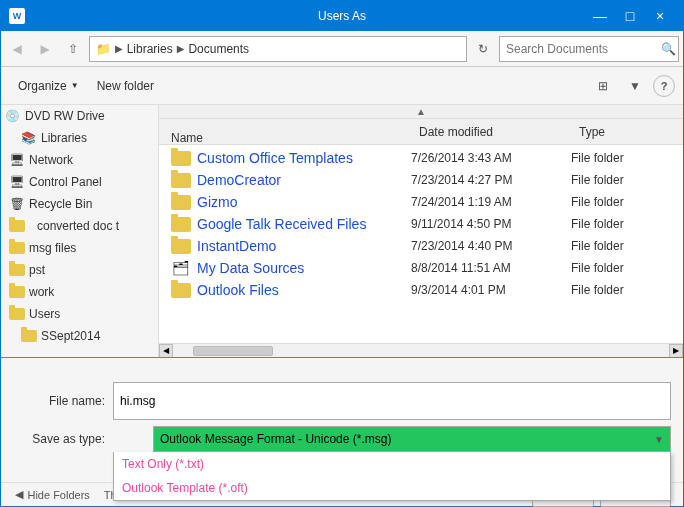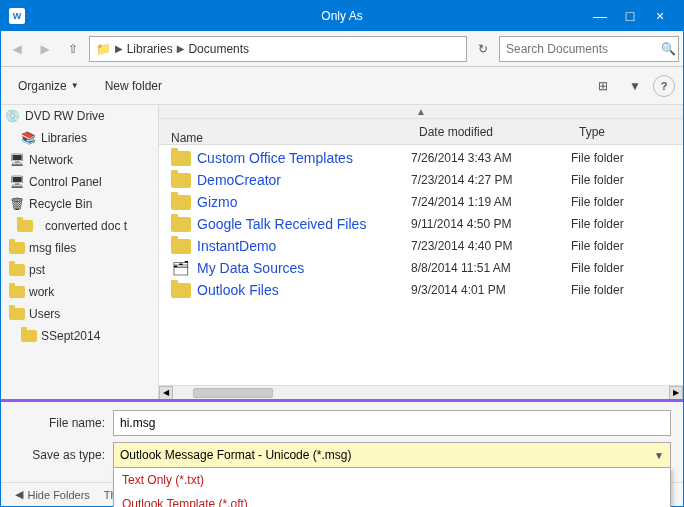--- a/index.html
+++ b/index.html
@@ -21,21 +21,21 @@
     .nav-btn.disabled { color: #bbb; cursor: default; }
     .address-path { flex: 1; height: 26px; border: 1px solid #aaa; background: #fff; display: flex; align-items: center; padding: 0 6px; gap: 2px; }
     .breadcrumb-part { color: #333; font-size: 12px; }
     .breadcrumb-arrow { color: #555; font-size: 10px; margin: 0 2px; }
     .refresh-btn { width: 24px; height: 24px; display: flex; align-items: center; justify-content: center; cursor: pointer; color: #555; }
     .search-box { width: 180px; height: 26px; border: 1px solid #aaa; display: flex; align-items: center; padding: 0 6px; background: #fff; }
     .search-box input { border: none; outline: none; flex: 1; font-size: 12px; color: #888; background: transparent; }
     .search-icon { color: #666; font-size: 12px; }
 
     
-    .toolbar { height: 38px; border-bottom: 1px solid #ddd; display: flex; align-items: center; padding: 0 8px; gap: 8px; background: #f5f5f5; flex-shrink: 0; }
+    .toolbar { height: 38px; border-bottom: 1px solid #ddd; display: flex; align-items: center; padding: 0 8px; background: #f5f5f5; flex-shrink: 0; }
     .toolbar-btn { display: flex; align-items: center; gap: 4px; padding: 4px 8px; cursor: pointer; border: 1px solid transparent; border-radius: 2px; font-size: 12px; color: #333; }
     .toolbar-btn .arrow { font-size: 8px; }
     .toolbar-right { margin-left: auto; display: flex; align-items: center; gap: 4px; }
     .view-btn { width: 28px; height: 24px; display: flex; align-items: center; justify-content: center; cursor: pointer; border: 1px solid transparent; border-radius: 2px; color: #555; }
     .help-btn { width: 22px; height: 22px; border: 1px solid #bbb; border-radius: 50%; display: flex; align-items: center; justify-content: center; color: #555; cursor: pointer; font-size: 11px; font-weight: bold; }
 
     
     .main-content { display: flex; flex: 1; overflow: hidden; }
 
     
@@ -61,49 +61,49 @@
     .file-name { flex: 1; font-size: 14px; color: #1d4ed8; }
     .file-date { width: 160px; font-size: 12px; color: #333; }
     .file-type { width: 100px; font-size: 12px; color: #333; }
 
     
     .hscroll { height: 14px; background: #f0f0f0; border-top: 1px solid #ddd; display: flex; align-items: center; }
     .hscroll-track { flex: 1; height: 10px; background: #f0f0f0; position: relative; }
     .hscroll-thumb { width: 80px; height: 10px; background: #ccc; border: 1px solid #bbb; border-radius: 2px; position: absolute; left: 20px; }
 
     
-    .bottom-section { border-top: 3px solid #8b5cf6; padding: 8px 12px; background: #f5f5f5; flex-shrink: 0; }
+    .bottom-section { border-top: 1px solid #8b5cf6; padding: 24px 12px; background: #f5f5f5; flex-shrink: 0; }
     .form-row { display: flex; align-items: center; margin-bottom: 6px; }
     .form-label { width: 100px; text-align: right; padding-right: 8px; font-size: 12px; color: #333; }
-    .form-input { flex: 1; height: 26px; border: 1px solid #aaa; padding: 0 6px; font-size: 12px; background: #fff; }
-    .form-dropdown { flex: 1; height: 26px; border: 1px solid #aaa; padding: 0 6px; font-size: 12px; background: #fef9c3; display: flex; align-items: center; justify-content: space-between; cursor: pointer; position: relative; }
+    .form-input { flex: 1; height: 38px; border: 1px solid #aaa; padding: 0 6px; font-size: 12px; background: #fff; }
+    .form-dropdown { flex: 1; height: 26px; border: 1px solid #aaa; padding: 0 6px; font-size: 12px; background: #22c55e; display: flex; align-items: center; justify-content: space-between; cursor: pointer; position: relative; margin-left: 40px; }
     .dropdown-arrow { font-size: 10px; color: #555; }
     .dropdown-option { padding: 4px 8px; font-size: 12px; cursor: pointer; color: #333; }
     .action-btn { padding: 4px 16px; font-size: 12px; border: 1px solid #aaa; background: #f0f0f0; cursor: pointer; border-radius: 2px; }
 
     
     .status-bar { height: 24px; background: #f5f5f5; border-top: 1px solid #ddd; display: flex; align-items: center; padding: 0 8px; font-size: 11px; color: #555; flex-shrink: 0; }
 
     
     .dropdown-container { position: relative; flex: 1; }
     .dropdown-popup { position: absolute; top: 26px; left: 0; right: 0; background: #fff; border: 1px solid #aaa; border-top: none; z-index: 200; box-shadow: 2px 2px 4px rgba(0,0,0,0.2); }
-    .dropdown-popup .dropdown-option { padding: 5px 8px; font-size: 12px; color: #b91c1c; }
+    .dropdown-popup .dropdown-option { padding: 5px 8px; font-size: 12px; color: #ec4899; }
   </style>
 </head>
 <body>
 
 <div class="window">
 
   <div class="title-bar" style="position:relative;">
     <div class="title-bar-left">
       <div class="title-bar-icon">
         <span style="color:#1a6fc4;font-size:9px;font-weight:bold;">W</span>
       </div>
     </div>
-    <span class="title-bar-text">Only As</span>
+    <span class="title-bar-text">Users As</span>
     <div class="title-bar-controls">
       <div class="title-ctrl">—</div>
       <div class="title-ctrl">□</div>
       <div class="title-ctrl close">×</div>
     </div>
   </div>
 
   <div class="address-bar">
     <div class="nav-btn disabled">
       <span>◀</span>
@@ -165,21 +165,21 @@
         <span>Network</span>
       </div>
       <div class="sidebar-item" style="padding-left:8px;">
         <span class="sidebar-icon">🖥</span>
         <span>Control Panel</span>
       </div>
       <div class="sidebar-item" style="padding-left:8px;">
         <span class="sidebar-icon">🗑</span>
         <span>Recycle Bin</span>
       </div>
-      <div class="sidebar-item" style="gap:12px;">
+      <div class="sidebar-item" style="padding-left:8px;gap:12px;">
         <span class="sidebar-icon">
           <div class="folder-icon"></div>
         </span>
         <span>converted doc t</span>
       </div>
       <div class="sidebar-item" style="padding-left:8px;">
         <span class="sidebar-icon">
           <div class="folder-icon"></div>
         </span>
         <span>msg files</span>

